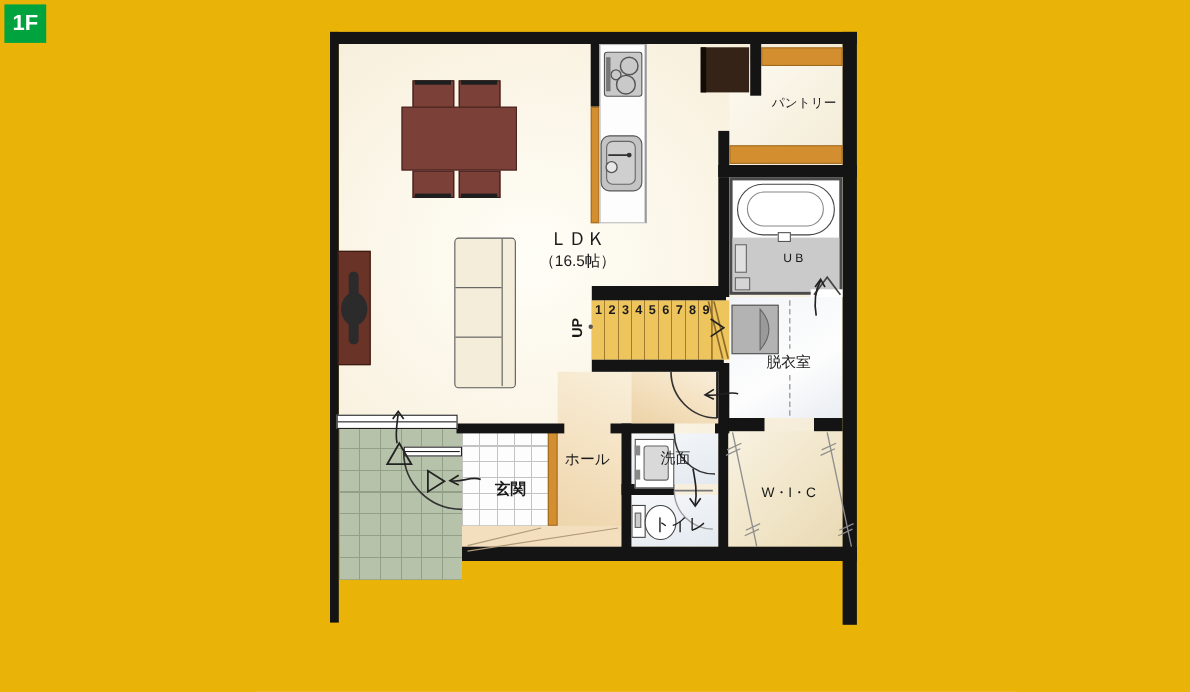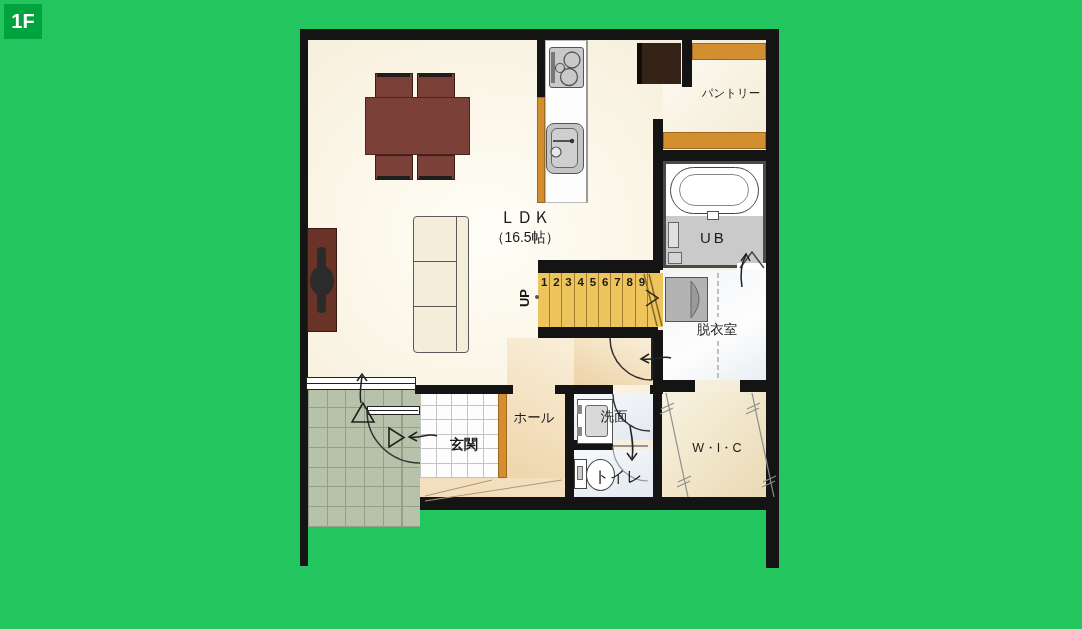--- a/index.html
+++ b/index.html
@@ -1,16 +1,16 @@
 <!DOCTYPE html>
 <html><head>
 <meta charset="utf-8">
 <style>
   html,body{margin:0;padding:0;background:#fff;}
-  #canvas{position:relative;width:1082px;height:629px;background:#22c55e;overflow:hidden;
+  #canvas{position:relative;width:1082px;height:629px;background:#eab308;overflow:hidden;
           font-family:"Liberation Sans",sans-serif;color:#151515;}
   .abs{position:absolute;}
   
   .wall{position:absolute;background:#141414;}
   
   .ldk-floor{background:radial-gradient(ellipse at 38% 42%, #fffef7 0%, #f9f2e1 55%, #f1e7cf 100%);}
   .hall-floor{background:linear-gradient(205deg,#f9efda 0%,#f3dfbd 55%,#ecd2a6 100%);}
   .wet-floor{background:linear-gradient(160deg,#f6f8fa 0%,#e3e9f0 100%);}
   .dress-floor{background:linear-gradient(150deg,#f2f5f8 0%,#fdfdfd 60%,#e9edf2 100%);}
   .wic-floor{background:linear-gradient(135deg,#f8f2e1 0%,#f0e4c6 60%,#e9d9b4 100%);}
@@ -116,21 +116,21 @@
   <div class="abs orange orange-edge" style="left:663px;top:132px;width:103px;height:17px;"></div>
 
   <div class="abs outline" style="left:663px;top:161px;width:103px;height:107px;background:#fff;border:3px solid #4a4a4a;">
     <div class="abs" style="left:0;top:52px;width:97px;height:49px;background:#cacaca;"></div>
     <div class="abs outline" style="left:4px;top:3px;width:89px;height:47px;background:#fff;border:1.5px solid #444;border-radius:24px;">
       <div class="abs outline" style="left:8px;top:6px;width:70px;height:32px;border:1px solid #888;border-radius:16px;"></div>
     </div>
     <div class="abs outline" style="left:41px;top:47px;width:12px;height:9px;background:#fff;border:1px solid #555;"></div>
     <div class="abs outline" style="left:2px;top:58px;width:11px;height:26px;background:#e0e0e0;border:1px solid #666;"></div>
     <div class="abs outline" style="left:2px;top:88px;width:14px;height:12px;background:#d5d5d5;border:1px solid #666;"></div>
-    <div class="label" style="left:34px;top:65px;font-size:15px;letter-spacing:3px;">UB</div>
+    <div class="label" style="left:46px;top:65px;font-size:11px;letter-spacing:3px;">UB</div>
   </div>
   <div class="abs" style="left:737px;top:263px;width:29px;height:7px;background:#fff;"></div>
 
   <div class="abs outline" style="left:665px;top:277px;width:43px;height:45px;background:#b3b3b3;border:1.5px solid #555;"></div>
 
   <div class="abs outline" style="left:577px;top:399px;width:36px;height:45px;background:#fff;border:1.5px solid #555;">
     <div class="abs outline" style="left:7px;top:5px;width:23px;height:32px;background:#d9d9d9;border:1px solid #666;border-radius:3px;"></div>
     <div class="abs" style="left:-1px;top:5px;width:5px;height:9px;background:#888;"></div>
     <div class="abs" style="left:-1px;top:27px;width:5px;height:9px;background:#888;"></div>
   </div>

